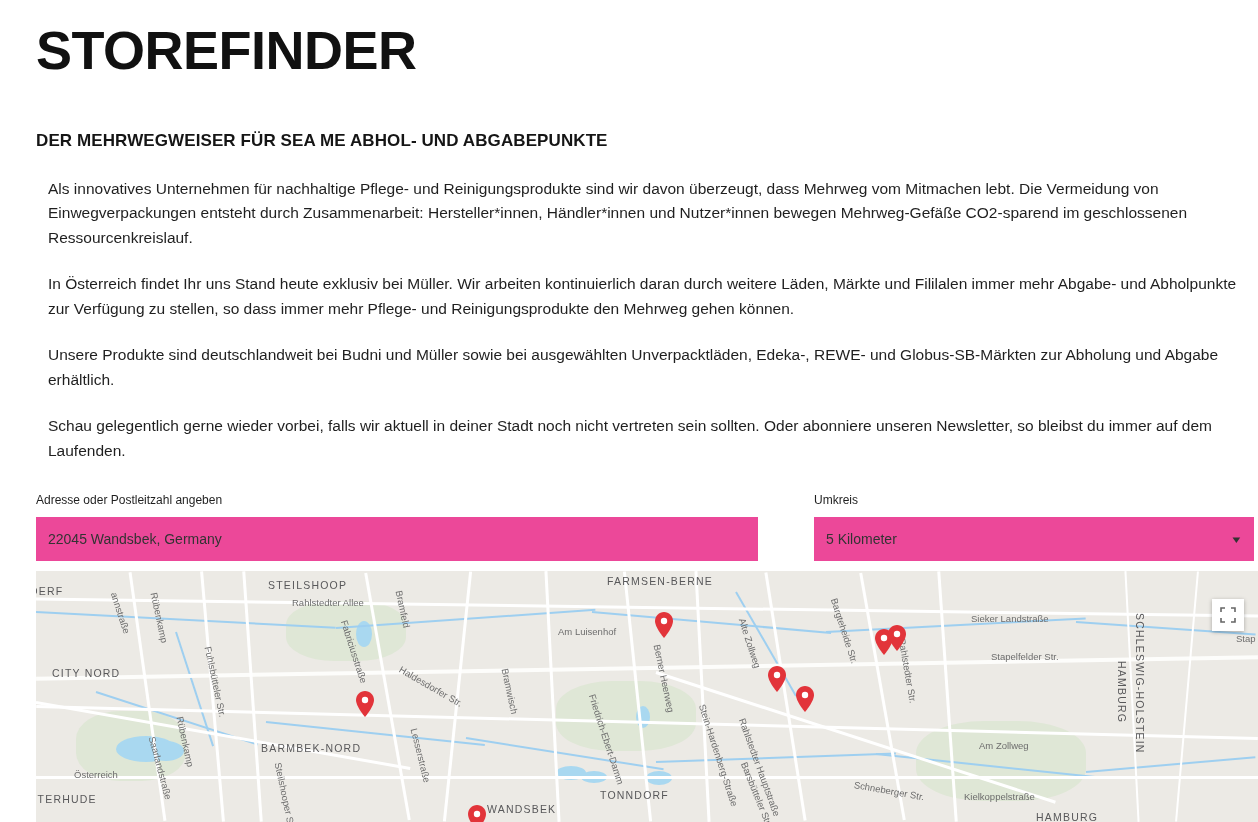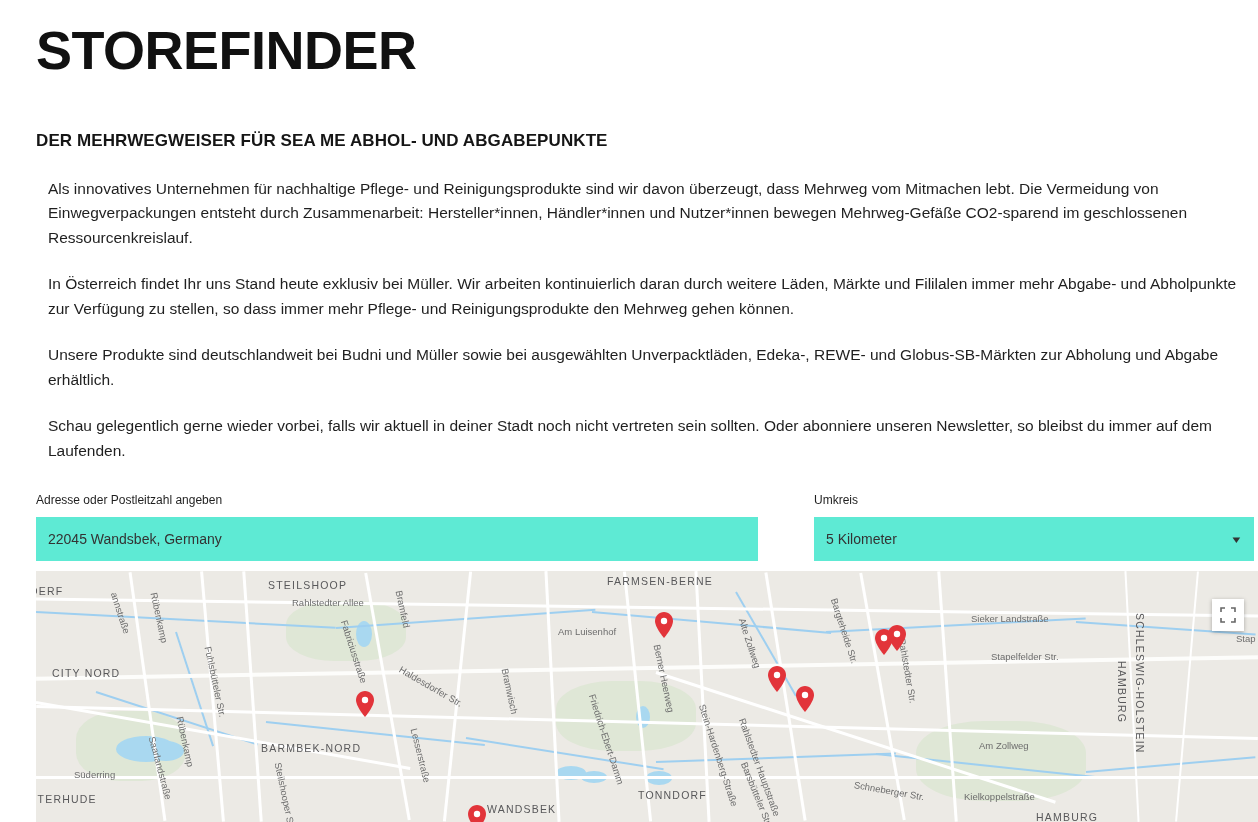--- a/index.html
+++ b/index.html
@@ -56,21 +56,21 @@
   .field-col { display: flex; flex-direction: column; }
   .field-col.left { width: 722px; }
   .field-col.right { width: 440px; }
   label.field-label {
     font-size: 12px;
     color: #1f1f1f;
     margin-bottom: 10px;
   }
   .text-input, .select-wrap {
     height: 44px;
-    background: #5eead4;
+    background: #ec4899;
     border: none;
     display: flex;
     align-items: center;
     padding: 0 12px;
     font-size: 14px;
     color: #333333;
     font-family: "Liberation Sans", sans-serif;
     width: 100%;
   }
   .select-wrap {
@@ -246,28 +246,28 @@
     <div class="road" style="left:910px;top:0px;width:3px;height:251px;transform:rotate(-4deg);"></div>
     <div class="road" style="left:1095px;top:0px;width:2px;height:251px;transform:rotate(-3deg);"></div>
     <div class="road" style="left:1150px;top:0px;width:2px;height:251px;transform:rotate(5deg);"></div>
     <div class="road" style="left:620px;top:100px;width:420px;height:3px;transform:rotate(18deg);transform-origin:left center;"></div>
     <div class="road" style="left:0px;top:130px;width:380px;height:3px;transform:rotate(10deg);transform-origin:left center;"></div>
 
     <div class="maplabel place" style="left:232px;top:8px;">STEILSHOOP</div>
     <div class="maplabel place" style="left:571px;top:4px;">FARMSEN-BERNE</div>
     <div class="maplabel place" style="left:16px;top:96px;">CITY NORD</div>
     <div class="maplabel place" style="left:188px;top:171px;padding-left:37px;">BARMBEK-NORD</div>
-    <div class="maplabel place" style="left:602px;top:218px;">TONNDORF</div>
+    <div class="maplabel place" style="left:564px;top:218px;">TONNDORF</div>
     <div class="maplabel place" style="left:451px;top:232px;">WANDSBEK</div>
     <div class="maplabel place" style="left:-16px;top:222px;">UNTERHUDE</div>
     <div class="maplabel place rot" style="left:1086px;top:84px;transform:rotate(90deg);">HAMBURG</div>
     <div class="maplabel place rot" style="left:1104px;top:36px;transform:rotate(90deg);">SCHLESWIG-HOLSTEIN</div>
     <div class="maplabel place" style="left:1000px;top:240px;">HAMBURG</div>
     <div class="maplabel place" style="left:-6px;top:14px;">DERF</div>
-    <div class="maplabel" style="left:38px;top:198px;">Süderring</div>
+    <div class="maplabel" style="left:38px;top:198px;">Österreich</div>
     <div class="maplabel" style="left:1200px;top:62px;">Stap</div>
 
     <div class="maplabel" style="left:256px;top:26px;">Rahlstedter Allee</div>
     <div class="maplabel" style="left:522px;top:55px;">Am Luisenhof</div>
     <div class="maplabel" style="left:935px;top:42px;">Sieker Landstraße</div>
     <div class="maplabel" style="left:955px;top:80px;">Stapelfelder Str.</div>
     <div class="maplabel" style="left:943px;top:169px;">Am Zollweg</div>
     <div class="maplabel" style="left:928px;top:220px;">Kielkoppelstraße</div>
 
     <div class="maplabel rot" style="left:118px;top:16px;transform:rotate(78deg);">Rübenkamp</div>

